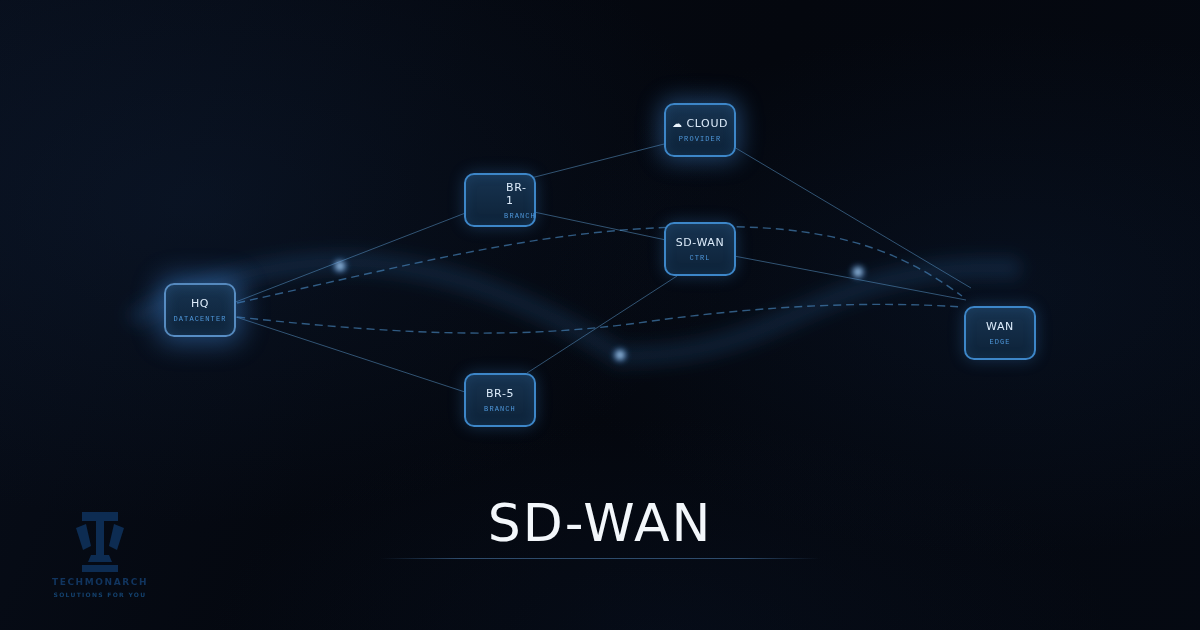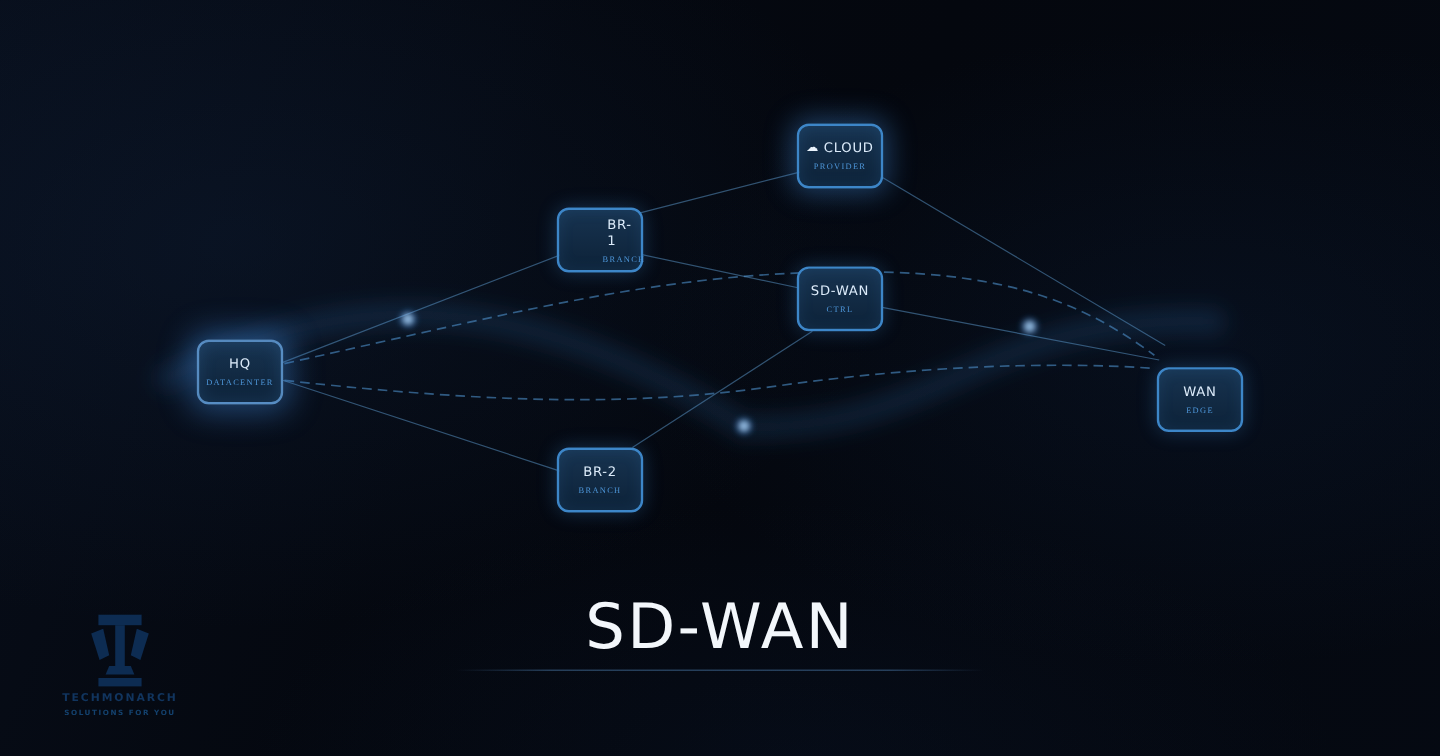--- a/index.html
+++ b/index.html
@@ -20,21 +20,21 @@
   .node{
     position:absolute;width:72px;height:54px;border-radius:10px;
     border:2px solid #3d86c8;
     background:linear-gradient(180deg,#173click350 0%,#0d2238 100%);
     background:linear-gradient(180deg,#173350 0%,#0d2238 100%);
     box-shadow:0 0 16px rgba(64,140,216,.30), inset 0 0 12px rgba(64,140,216,.14);
     display:flex;flex-direction:column;align-items:center;justify-content:center;
     gap:5px;transform:translate(-50%,-50%);box-sizing:border-box;
   }
   .node .nlabel{font-size:11px;color:#dcebfa;letter-spacing:.6px;display:flex;align-items:center;gap:4px;font-family:"DejaVu Sans",sans-serif;}
-  .node .nsub{font-size:7px;color:#4e97da;letter-spacing:1.1px;font-family:Liberation Serif, serif;}
+  .node .nsub{font-size:7px;color:#4e97da;letter-spacing:1.1px;font-family:Liberation Mono, monospace;}
   .node .nicon{font-size:10px;color:#eaf3fc;line-height:1;}
   .n-cloud{left:700px;top:130px;filter:blur(.4px);box-shadow:0 0 22px 5px rgba(66,138,214,.40), inset 0 0 12px rgba(64,140,216,.16);}
   .n-br1{left:500px;top:200px;padding-left:40px;}
   .n-sdwan{left:700px;top:249px;}
   .n-hq{left:200px;top:310px;filter:blur(.6px);
         border-color:rgba(110,172,235,.75);
         box-shadow:0 0 26px 7px rgba(62,132,212,.45), inset 0 0 14px rgba(80,150,225,.2);}
   .n-wan{left:1000px;top:310px;margin-top:23px;}
   .n-br2{left:500px;top:400px;}
 
@@ -123,21 +123,21 @@
     <div class="nlabel">HQ</div>
     <div class="nsub">DATACENTER</div>
   </div>
 
   <div class="node n-wan">
     <div class="nlabel">WAN</div>
     <div class="nsub">EDGE</div>
   </div>
 
   <div class="node n-br2">
-    <div class="nlabel">BR-2</div>
+    <div class="nlabel">BR-5</div>
     <div class="nsub">BRANCH</div>
   </div>
 
   <div class="title-block">
     <h1 class="main-title">SD-WAN</h1>
     <div class="title-divider"></div>
   </div>
 
   <div class="logo">
     <svg width="60" height="62" viewBox="0 0 60 62">

